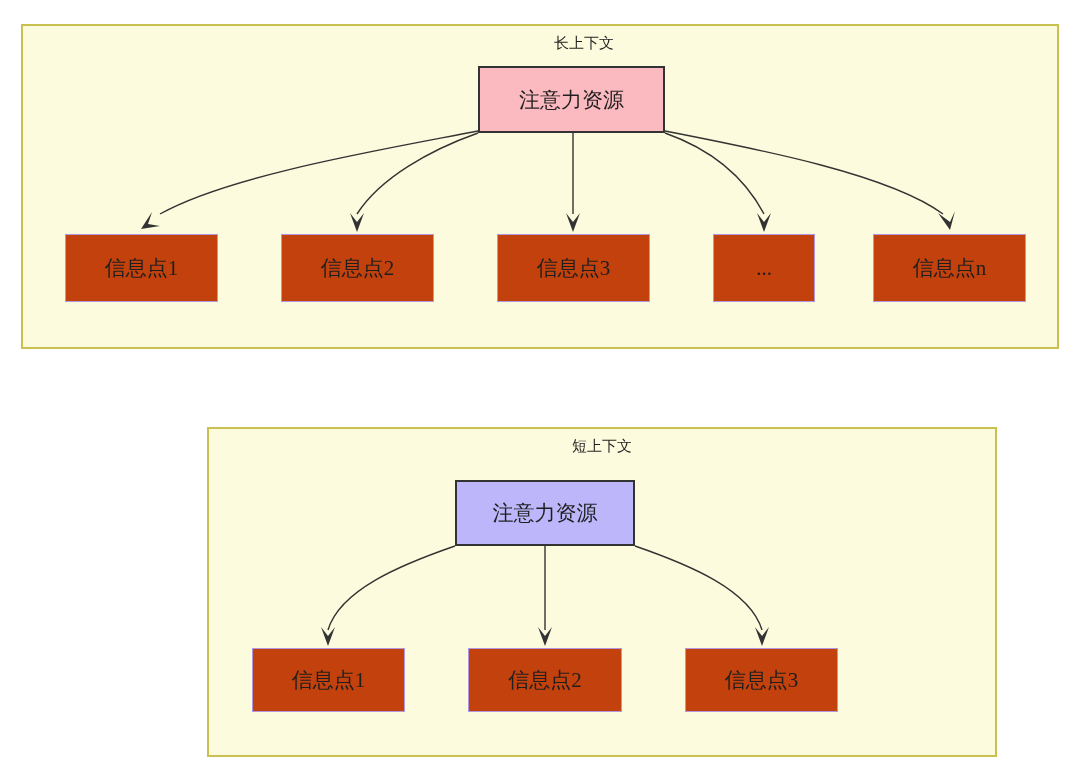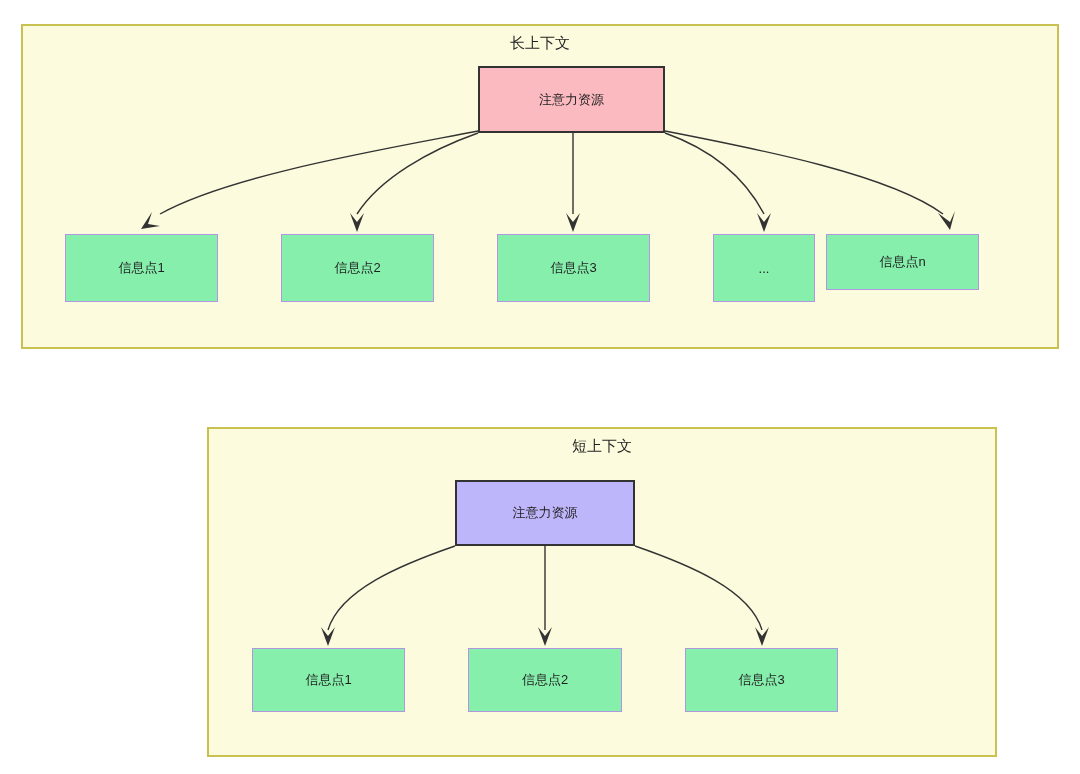--- a/index.html
+++ b/index.html
@@ -24,20 +24,21 @@
     position: absolute;
     background: #fdfbdd;
     border: 2px solid #c9c14f;
     box-sizing: border-box;
   }
   #panel-long {
     left: 21px;
     top: 24px;
     width: 1038px;
     height: 325px;
+    padding-left: 44px;
   }
   #panel-short {
     left: 207px;
     top: 427px;
     width: 790px;
     height: 330px;
   }
   .panel-title {
     position: absolute;
     width: 100%;
@@ -49,35 +50,36 @@
   }
   #panel-long .panel-title { top: 8px; }
   #panel-short .panel-title { top: 8px; }
 
   .node {
     position: absolute;
     box-sizing: border-box;
     display: flex;
     align-items: center;
     justify-content: center;
-    font-size: 13px;
+    font-size: 21px;
     color: #1f1f1f;
     white-space: nowrap;
   }
   .node-root-long {
     background: #fbb9c0;
     border: 2px solid #333333;
   }
   .node-root-short {
     background: #bdb6fa;
     border: 2px solid #333333;
   }
   .node-leaf {
-    background: #86efac;
+    background: #c2410c;
     border: 1px solid #b197e0;
+    font-family: Liberation Serif, serif;
   }
 
   svg.edges {
     position: absolute;
     left: 0; top: 0;
     width: 1080px;
     height: 774px;
     pointer-events: none;
     overflow: visible;
   }
@@ -108,21 +110,21 @@
   </div>
   <div class="node node-leaf" style="left:281px; top:234px; width:153px; height:68px;">
     <span>信息点2</span>
   </div>
   <div class="node node-leaf" style="left:497px; top:234px; width:153px; height:68px;">
     <span>信息点3</span>
   </div>
   <div class="node node-leaf" style="left:713px; top:234px; width:102px; height:68px;">
     <span>...</span>
   </div>
-  <div class="node node-leaf" style="left:826px; top:234px; width:153px; height:56px;">
+  <div class="node node-leaf" style="left:873px; top:234px; width:153px; height:68px;">
     <span>信息点n</span>
   </div>
 
   <div class="panel" id="panel-short">
     <div class="panel-title">短上下文</div>
   </div>
 
   <div class="node node-root-short" style="left:455px; top:480px; width:180px; height:66px;">
     <span>注意力资源</span>
   </div>

